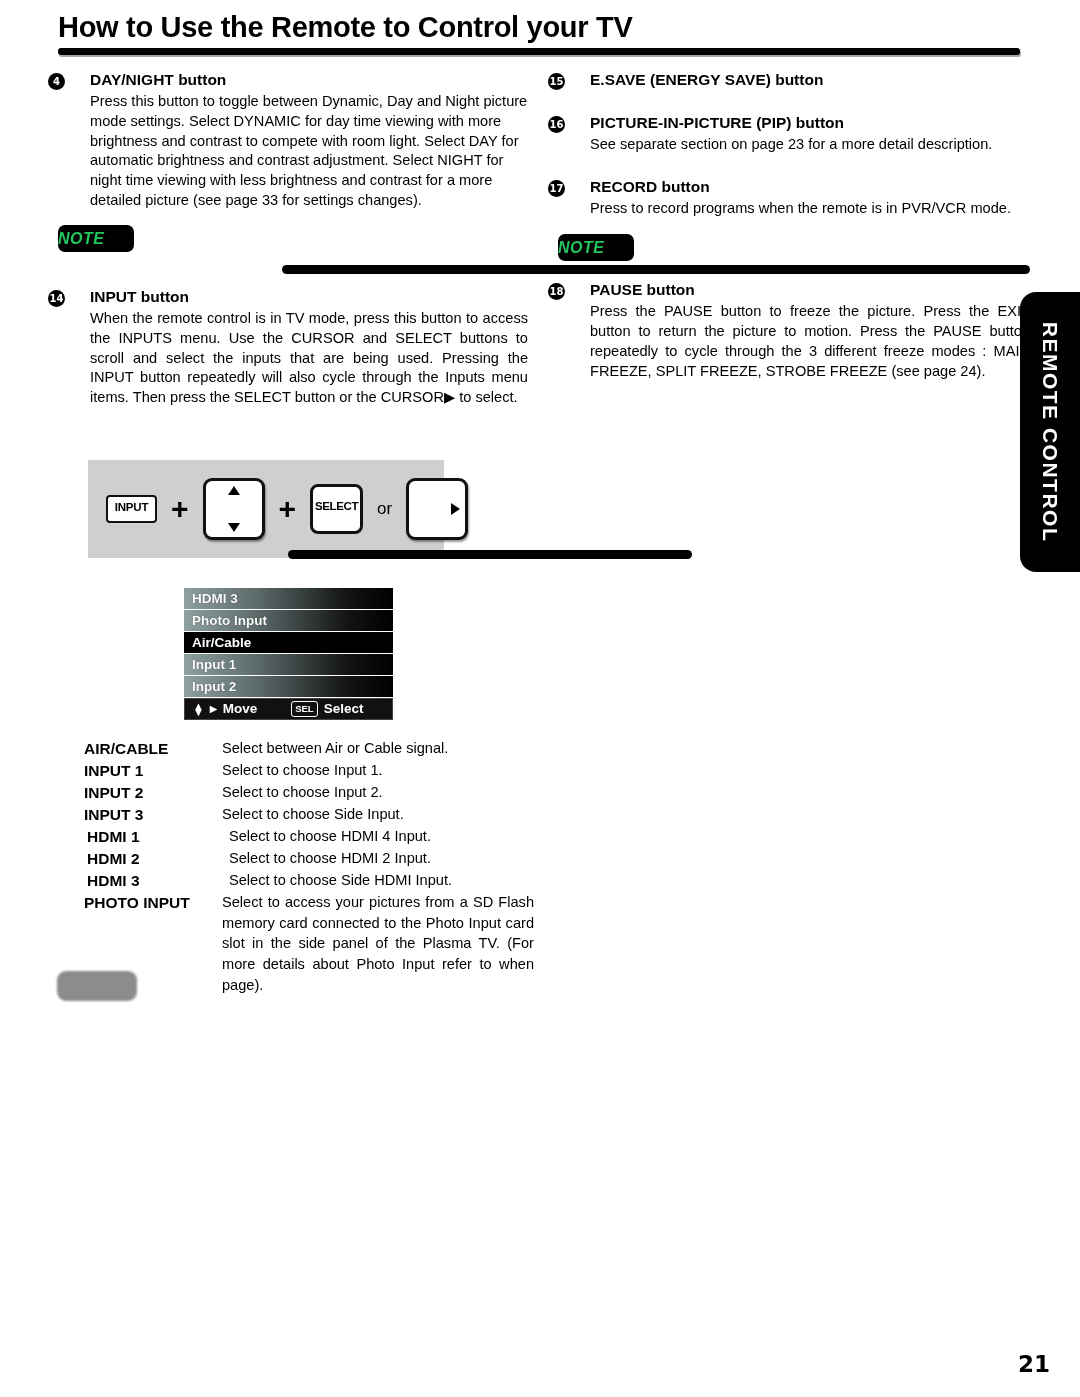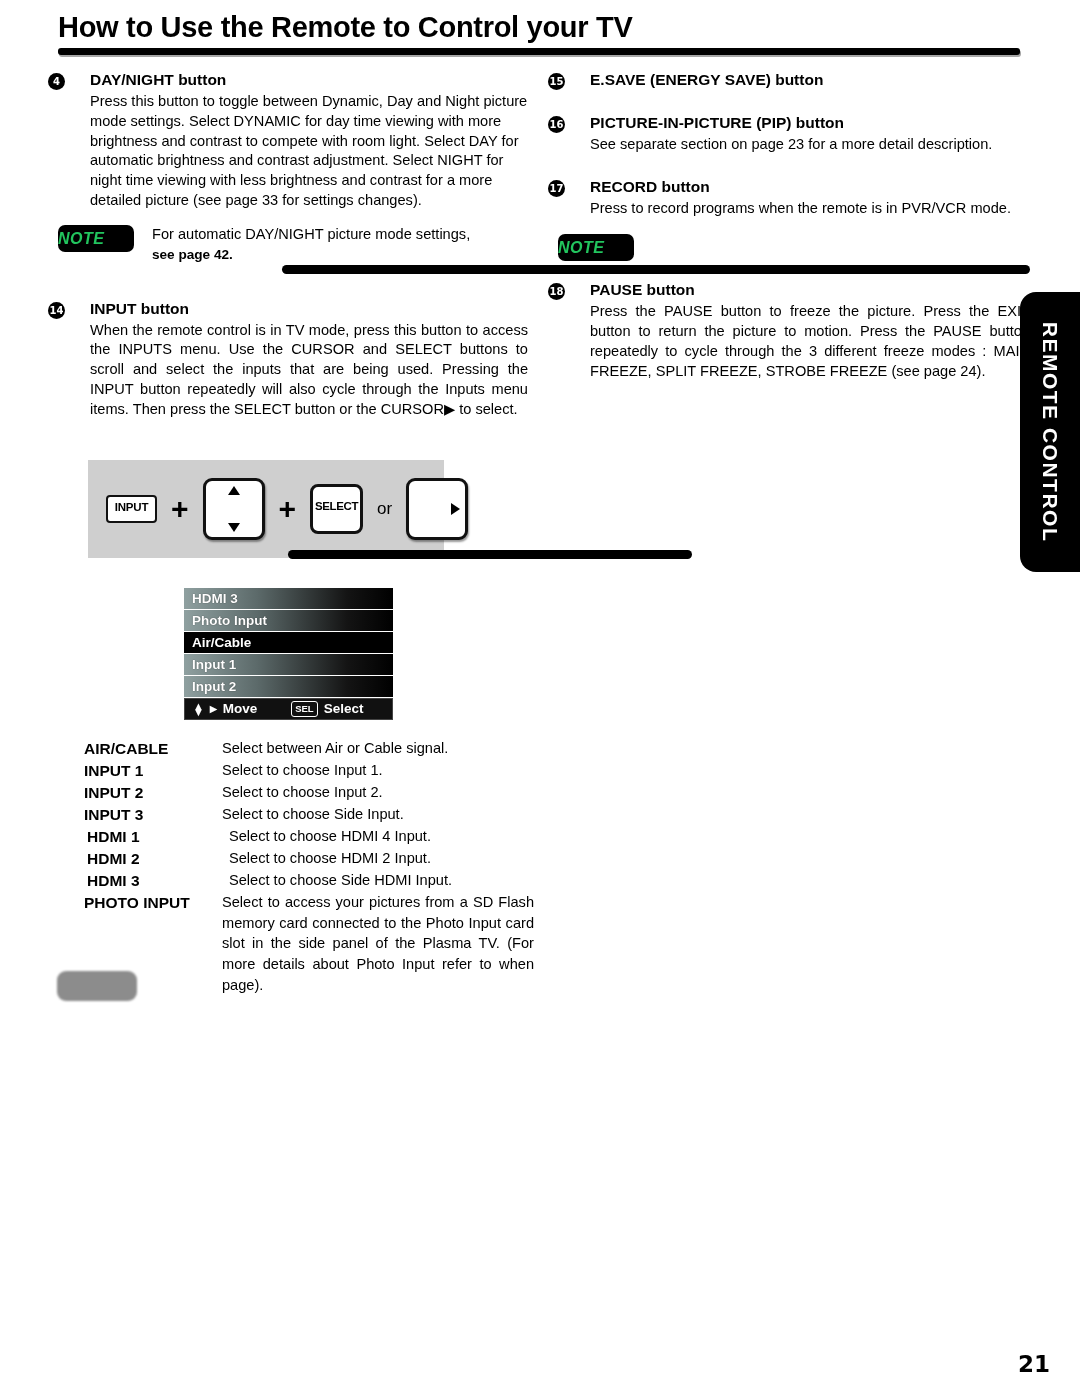--- a/index.html
+++ b/index.html
@@ -334,25 +334,20 @@
 <div class="col col-left">
 
   <div class="entry">
     <span class="bullet">4</span>
     <div class="entry-head">DAY/NIGHT button</div>
     <div class="entry-body nojust">Press this button to toggle between Dynamic, Day and Night picture mode settings. Select DYNAMIC for day time viewing with more brightness and contrast to compete with room light. Select DAY for automatic brightness and contrast adjustment. Select NIGHT for night time viewing with less brightness and contrast for a more detailed picture (see page 33 for settings changes).</div>
   </div>
 
   <div class="note-block">
     <div class="note-badge">NOTE</div>
-    <div class="note-text">
-      <span>For automatic DAY/NIGHT picture mode settings,</span>
-      <br>
-      <span class="tail">see page 42.</span>
-    </div>
   </div>
 
   <div class="entry" style="margin-top:34px;">
     <span class="bullet">14</span>
     <div class="entry-head">INPUT button</div>
     <div class="entry-body"><span>When the remote control is in TV mode, press this button to access the INPUTS menu. Use the CURSOR and SELECT buttons to scroll and select the inputs that are being used. Pressing the INPUT button repeatedly will also cycle through the Inputs menu items. Then press the SELECT button  or the CURSOR</span><span>▶</span> <span>to select.</span></div>
   </div>
 
 </div>
 

